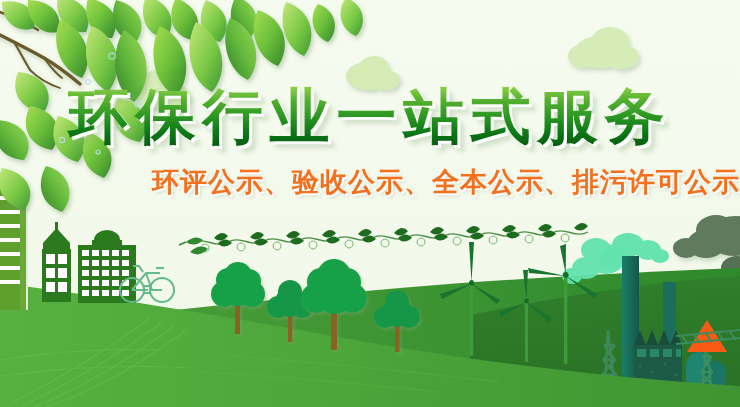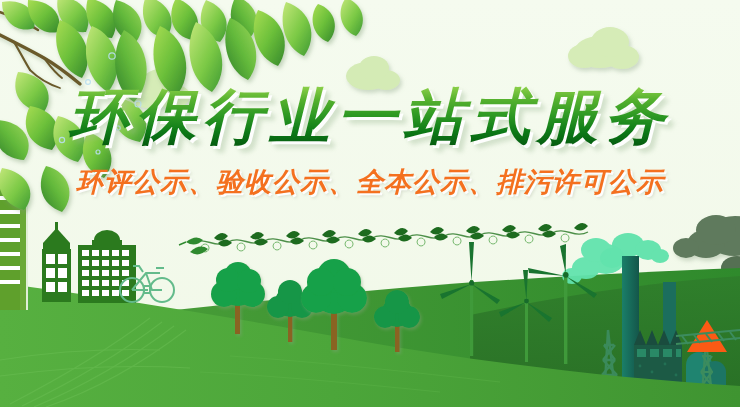--- a/index.html
+++ b/index.html
@@ -4,21 +4,20 @@
 <style>
   html,body{margin:0;padding:0;}
   body{
     width:740px;height:407px;overflow:hidden;
     font-family:"Liberation Sans","DejaVu Sans",sans-serif;
     background:#f3f9ec;
   }
   #banner{
     position:relative;width:740px;height:407px;overflow:hidden;
     background:linear-gradient(180deg,#f4faed 0%,#f3f9ec 55%,#f2f8ea 100%);
-    font-style:italic;
   }
   .layer{position:absolute;left:0;top:0;width:740px;height:407px;}
   svg.layer{display:block;}
 
   
   #title-block{
     position:absolute;left:0;top:86px;width:740px;text-align:center;z-index:40;
   }
   #main-title{
     font-size:60px;font-weight:bold;line-height:1;
@@ -31,20 +30,21 @@
            drop-shadow(4px 4px 2px rgba(150,180,140,0.35));
     white-space:nowrap;
   }
   #sub-title{
     margin-top:18px;
     font-size:27px;font-weight:bold;letter-spacing:1px;
     font-family:"DejaVu Sans","Liberation Sans",sans-serif;
     color:#f4701f;
     text-shadow:2px 2px 0 rgba(255,255,255,0.95),3px 3px 3px rgba(160,170,150,0.35);
     white-space:nowrap;
+    text-align:right;
   }
 </style>
 </head>
 <body>
 
 <div id="banner">
 
   <svg class="layer" viewBox="0 0 740 407" width="740" height="407" preserveAspectRatio="none">
     <defs>
       <linearGradient id="bgGrad" x1="0" y1="0" x2="0" y2="1">

